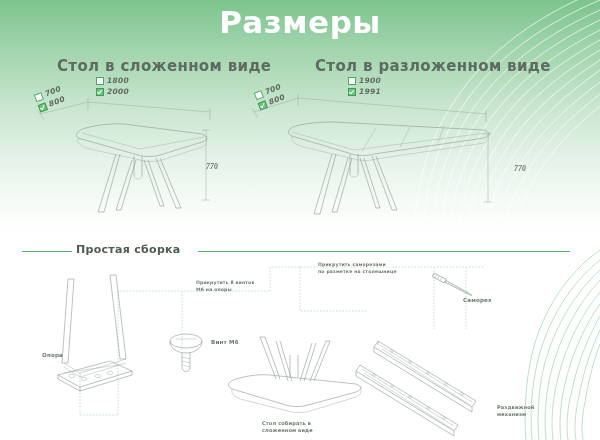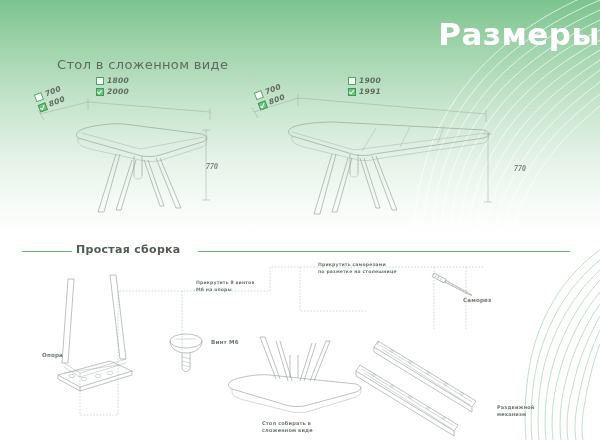--- a/index.html
+++ b/index.html
@@ -12,28 +12,28 @@
 
   
   .band{
     position:absolute;left:0;top:0;width:600px;height:232px;
     background:linear-gradient(to bottom,#7cc48e 0%,#9cd2a8 18%,#c7e5cd 45%,#e6f3e9 70%,#f6fbf7 88%,#ffffff 100%);
   }
   .band-swirl{position:absolute;right:0;top:0;width:190px;height:232px;}
 
   
   .title{
-    position:absolute;left:0;top:16px;width:600px;text-align:right;
+    position:absolute;left:0;top:4px;width:600px;text-align:center;
     color:#ffffff;font-size:31px;font-weight:bold;letter-spacing:.5px;
     font-family:"DejaVu Sans","Liberation Sans",sans-serif;
   }
 
   
   .cap{
-    position:absolute;color:#5f6a61;font-size:13px;font-weight:normal;
+    position:absolute;color:#5f6a61;font-size:15px;font-weight:bold;
     letter-spacing:.35px;white-space:nowrap;
   }
   #cap-left{left:57px;top:57px;}
   #cap-right{left:315px;top:57px;}
 
   
   .optgrp{position:absolute;}
   .optrow{display:flex;align-items:center;gap:3px;height:11px;}
   .cbx{
     width:6px;height:6px;border:1px solid #4aa85f;background:#fff;
@@ -171,20 +171,21 @@
     <path class="ln" d="M96 130 L101 130"></path>
     <path class="ln" d="M124 80 L140 126"></path>
     <path class="ln" d="M128 80 L144 126"></path>
     <path class="ln" d="M140 126 L144 126"></path>
 
     <path class="ln" d="M114 76 L114 96"></path>
     <path class="ln" d="M122 76 L122 96"></path>
     <path class="ln-thin" d="M114 96 C114 100 122 100 122 96"></path>
   </svg>
 
+  <div class="cap" id="cap-right">Стол в разложенном виде</div>
 
   <div class="optgrp" id="opt-w-right">
     <div class="optrow">
       <span class="cbx"></span>
       <span class="optlab">1900</span>
     </div>
     <div class="optrow">
       <span class="cbx on"></span>
       <span class="optlab">1991</span>
     </div>

